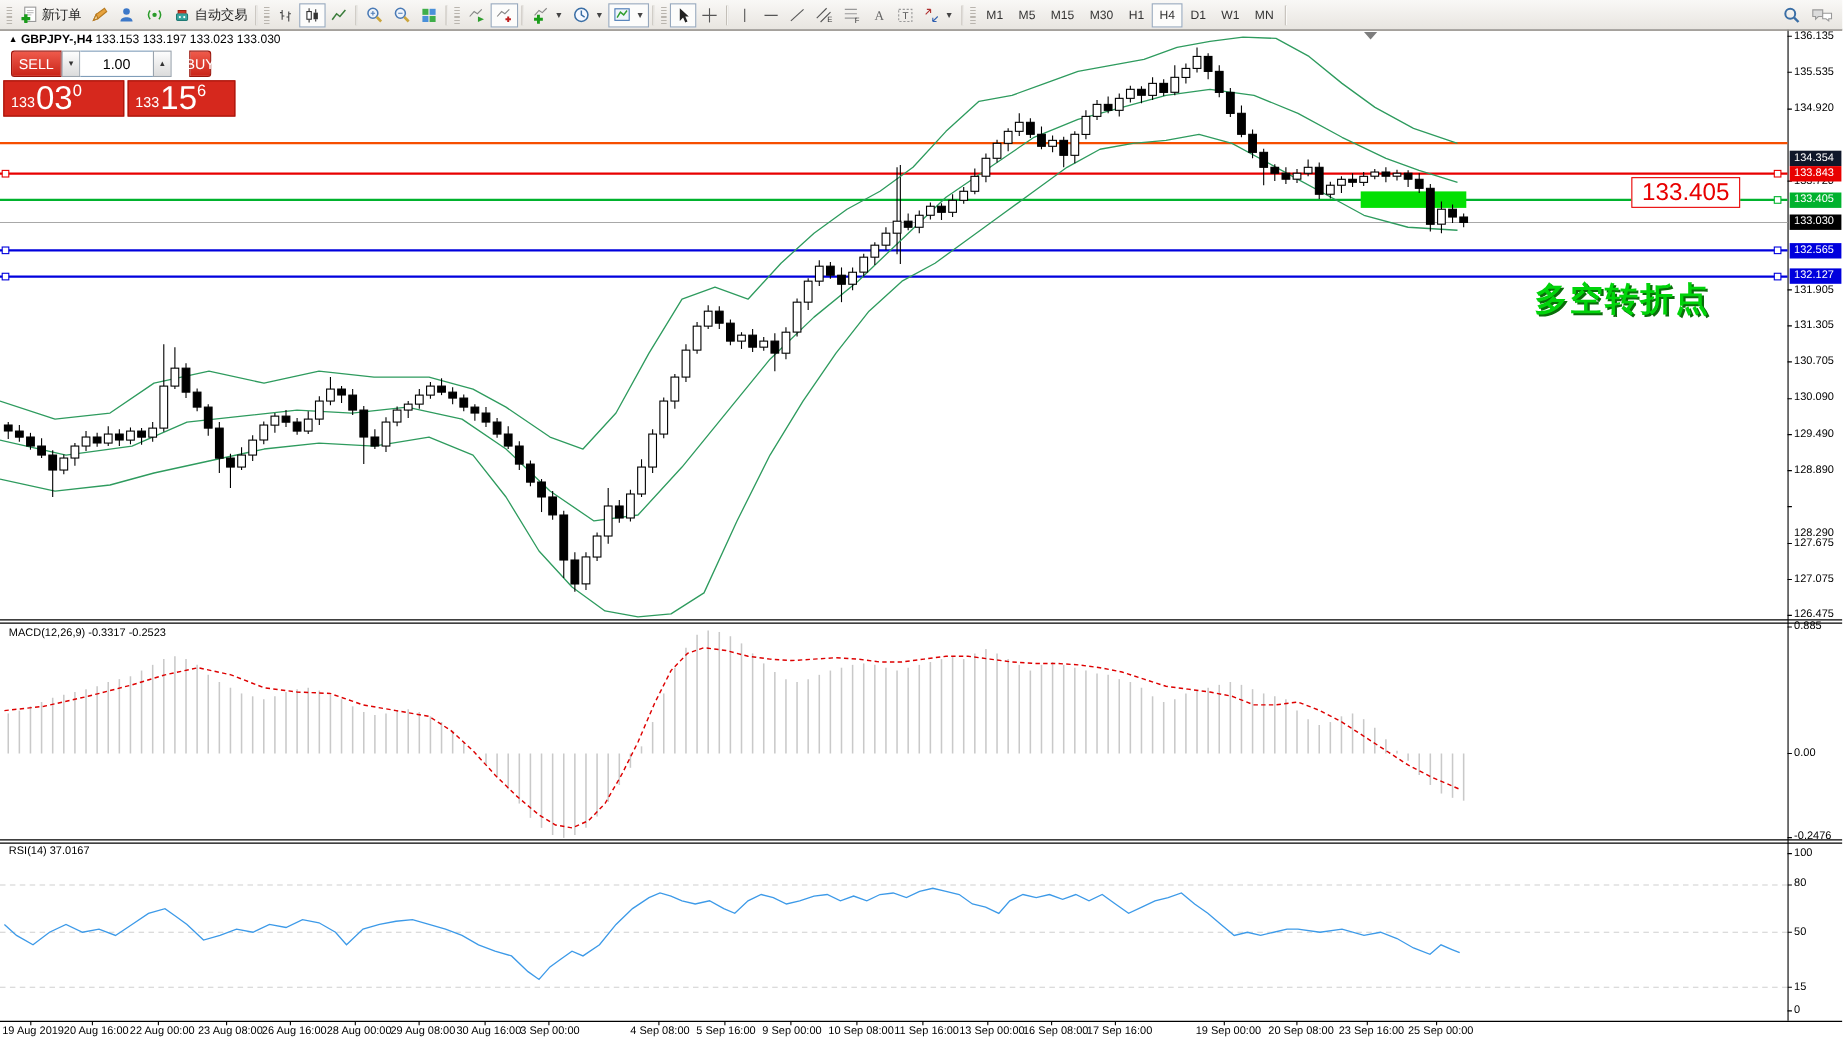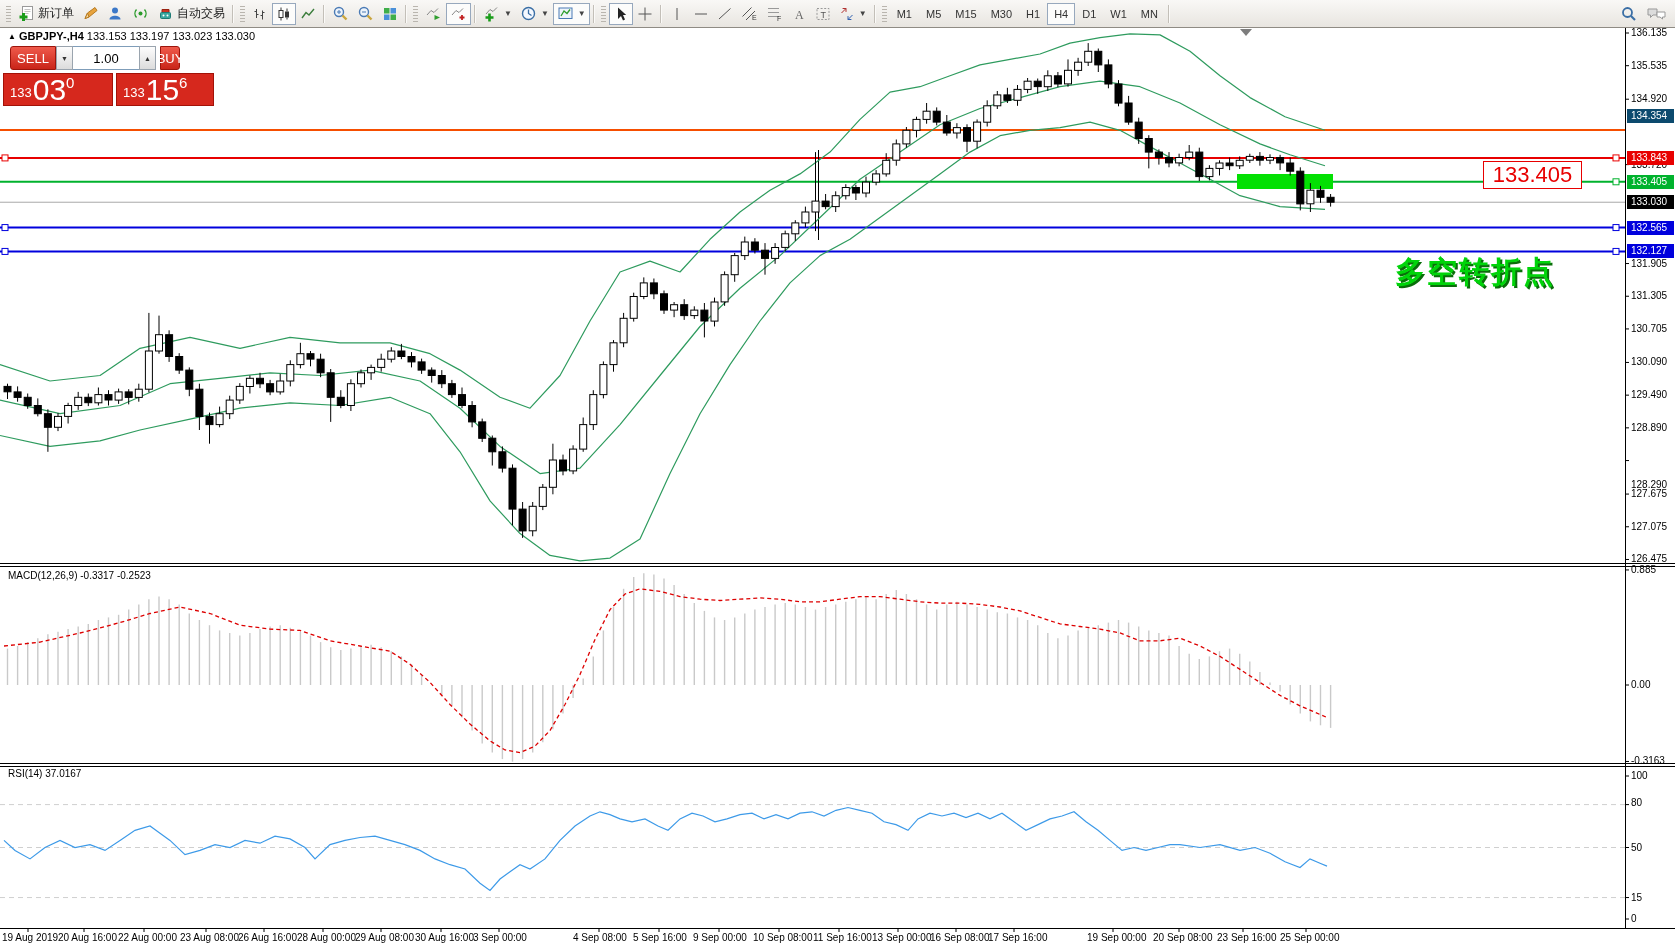--- a/index.html
+++ b/index.html
@@ -32,21 +32,21 @@
   #symbol-header{position:absolute;left:8px;top:30px;font-size:11px;color:#000;z-index:8;}
   #symbol-header b{font-weight:bold;}
   #macd-label,#rsi-label{position:absolute;left:8px;font-size:10px;color:#000;z-index:8;}
   #macd-label{top:570px;} #rsi-label{top:768px;}
   
   #trade-panel{position:absolute;left:3px;top:46px;z-index:10;width:215px;}
   #tp-row1{display:flex;align-items:stretch;height:24px;margin-left:7px;}
   .tp-btn{background:linear-gradient(#ef5a4b,#c92519);border:1px solid #9c150c;color:#fff;
     font-size:13px;display:flex;align-items:center;justify-content:center;font-family:inherit;}
   #sell-btn{width:46px;border-radius:3px 0 0 3px;}
-  #buy-btn{width:20px;border-radius:0 3px 3px 0;margin-left:4px;}
+  #buy-btn{width:20px;border-radius:0 3px 3px 0;margin-left:16px;}
   .spin-btn{width:17px;background:linear-gradient(#fdfdfd,#dcdcdc);border:1px solid #9aa4ae;
     font-size:7px;color:#333;display:flex;align-items:center;justify-content:center;font-family:inherit;}
   #vol-input{width:66px;border:1px solid #7f9db9;border-left:none;border-right:none;
     text-align:center;font-size:13px;font-family:inherit;padding:0;}
   #tp-row2{display:flex;margin-top:3px;}
   .bp{background:#d6281d;border:1px solid #a31208;color:#fff;height:33px;display:flex;
     align-items:flex-end;padding:0 4px 2px 6px;box-sizing:border-box;}
   #sell-bp{width:110px;} #buy-bp{width:98px;margin-left:3px;}
   .bp-small{font-size:13px;margin:0 1px 3px 0;}
   .bp-big{font-size:30px;line-height:26px;}
@@ -816,29 +816,29 @@
     <div class="axis-label" style="top: 257.535px;">131.905</div>
     <div class="axis-label" style="top: 290.235px;">131.305</div>
     <div class="axis-label" style="top: 322.935px;">130.705</div>
     <div class="axis-label" style="top: 356.452px;">130.090</div>
     <div class="axis-label" style="top: 389.152px;">129.490</div>
     <div class="axis-label" style="top: 421.853px;">128.890</div>
     <div class="axis-label" style="top: 479px;">128.290</div>
     <div class="axis-label" style="top: 488.07px;">127.675</div>
     <div class="axis-label" style="top: 520.77px;">127.075</div>
     <div class="axis-label" style="top: 553.47px;">126.475</div>
-    <div class="price-badge" style="top: 109px; background: #0c4a6e;">134.354</div>
+    <div class="price-badge" style="top: 137px; background: #0f172a;">134.354</div>
     <div class="price-badge" style="top: 150.914px; background: rgb(232, 0, 0);">133.843</div>
     <div class="price-badge" style="top: 174.785px; background: rgb(0, 178, 45);">133.405</div>
     <div class="price-badge" style="top: 195.222px; background: rgb(0, 0, 0);">133.030</div>
     <div class="price-badge" style="top: 220.565px; background: rgb(0, 0, 221);">132.565</div>
     <div class="price-badge" style="top: 244.436px; background: rgb(0, 0, 221);">132.127</div>
     <div class="axis-label" style="top: 563.95px;">0.885</div>
     <div class="axis-label" style="top: 679px;">0.00</div>
-    <div class="axis-label" style="top: 755.466px;">-0.3163</div>
+    <div class="axis-label" style="top: 755.466px;">-0.2476</div>
     <div class="axis-label" style="top: 770px;">100</div>
     <div class="axis-label" style="top: 797px;">80</div>
     <div class="axis-label" style="top: 841.5px;">50</div>
     <div class="axis-label" style="top: 891.55px;">15</div>
     <div class="axis-label" style="top: 913px;">0</div>
     <div class="date-label" style="top: 932px; left: 2px;">19 Aug 2019</div>
     <div class="date-label" style="top: 932px; left: 58px;">20 Aug 16:00</div>
     <div class="date-label" style="top: 932px; left: 118px;">22 Aug 00:00</div>
     <div class="date-label" style="top: 932px; left: 180px;">23 Aug 08:00</div>
     <div class="date-label" style="top: 932px; left: 238px;">26 Aug 16:00</div>

